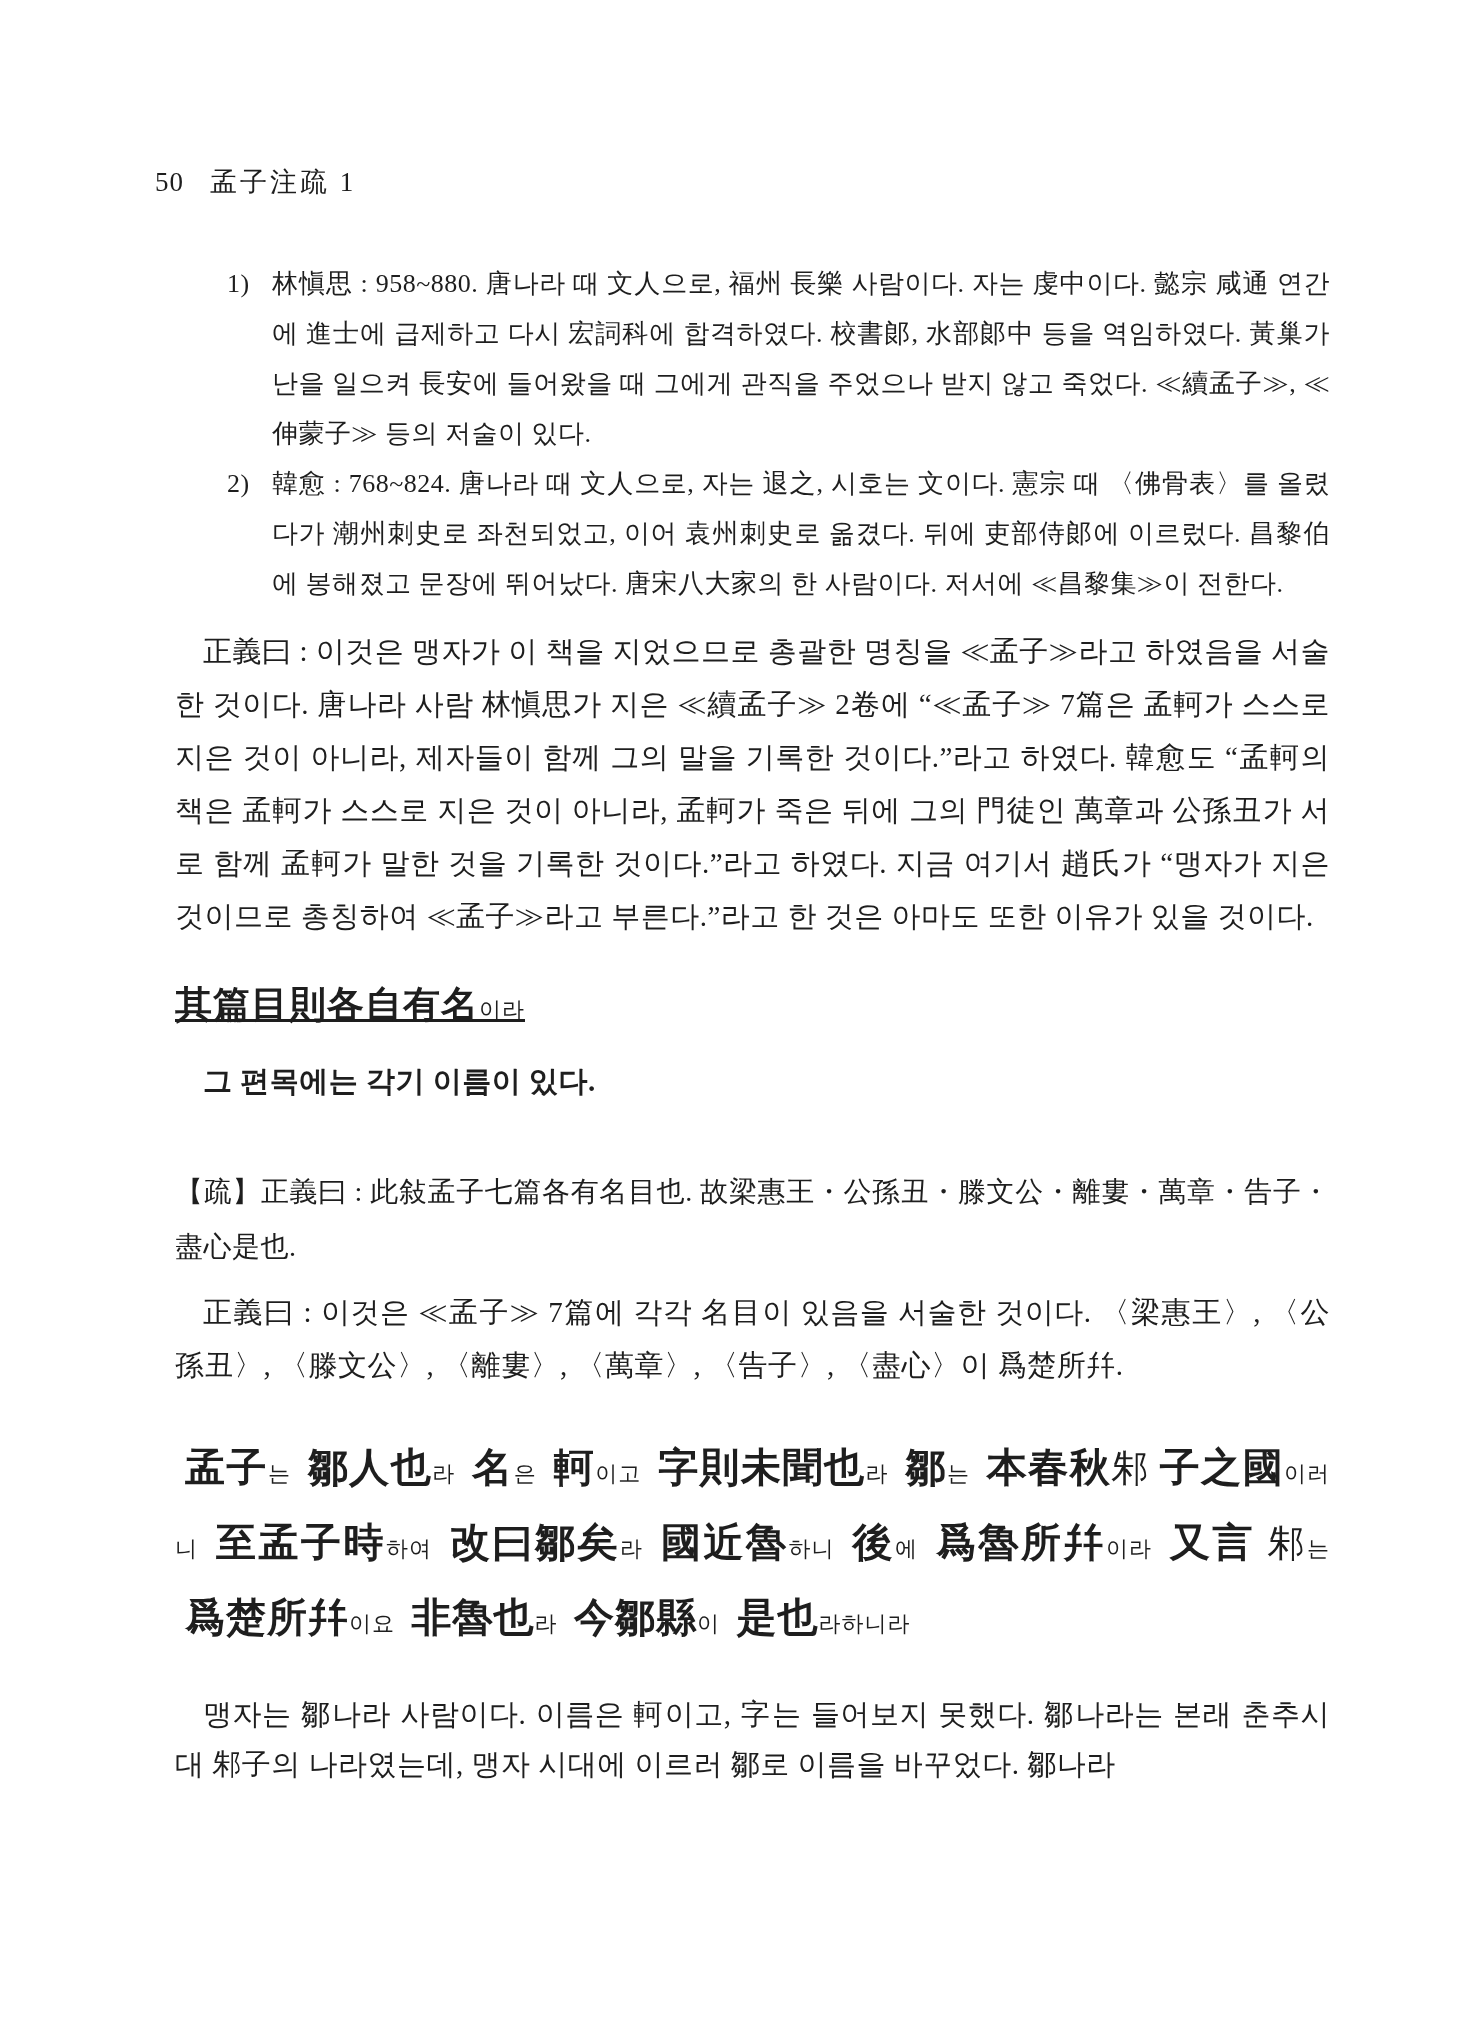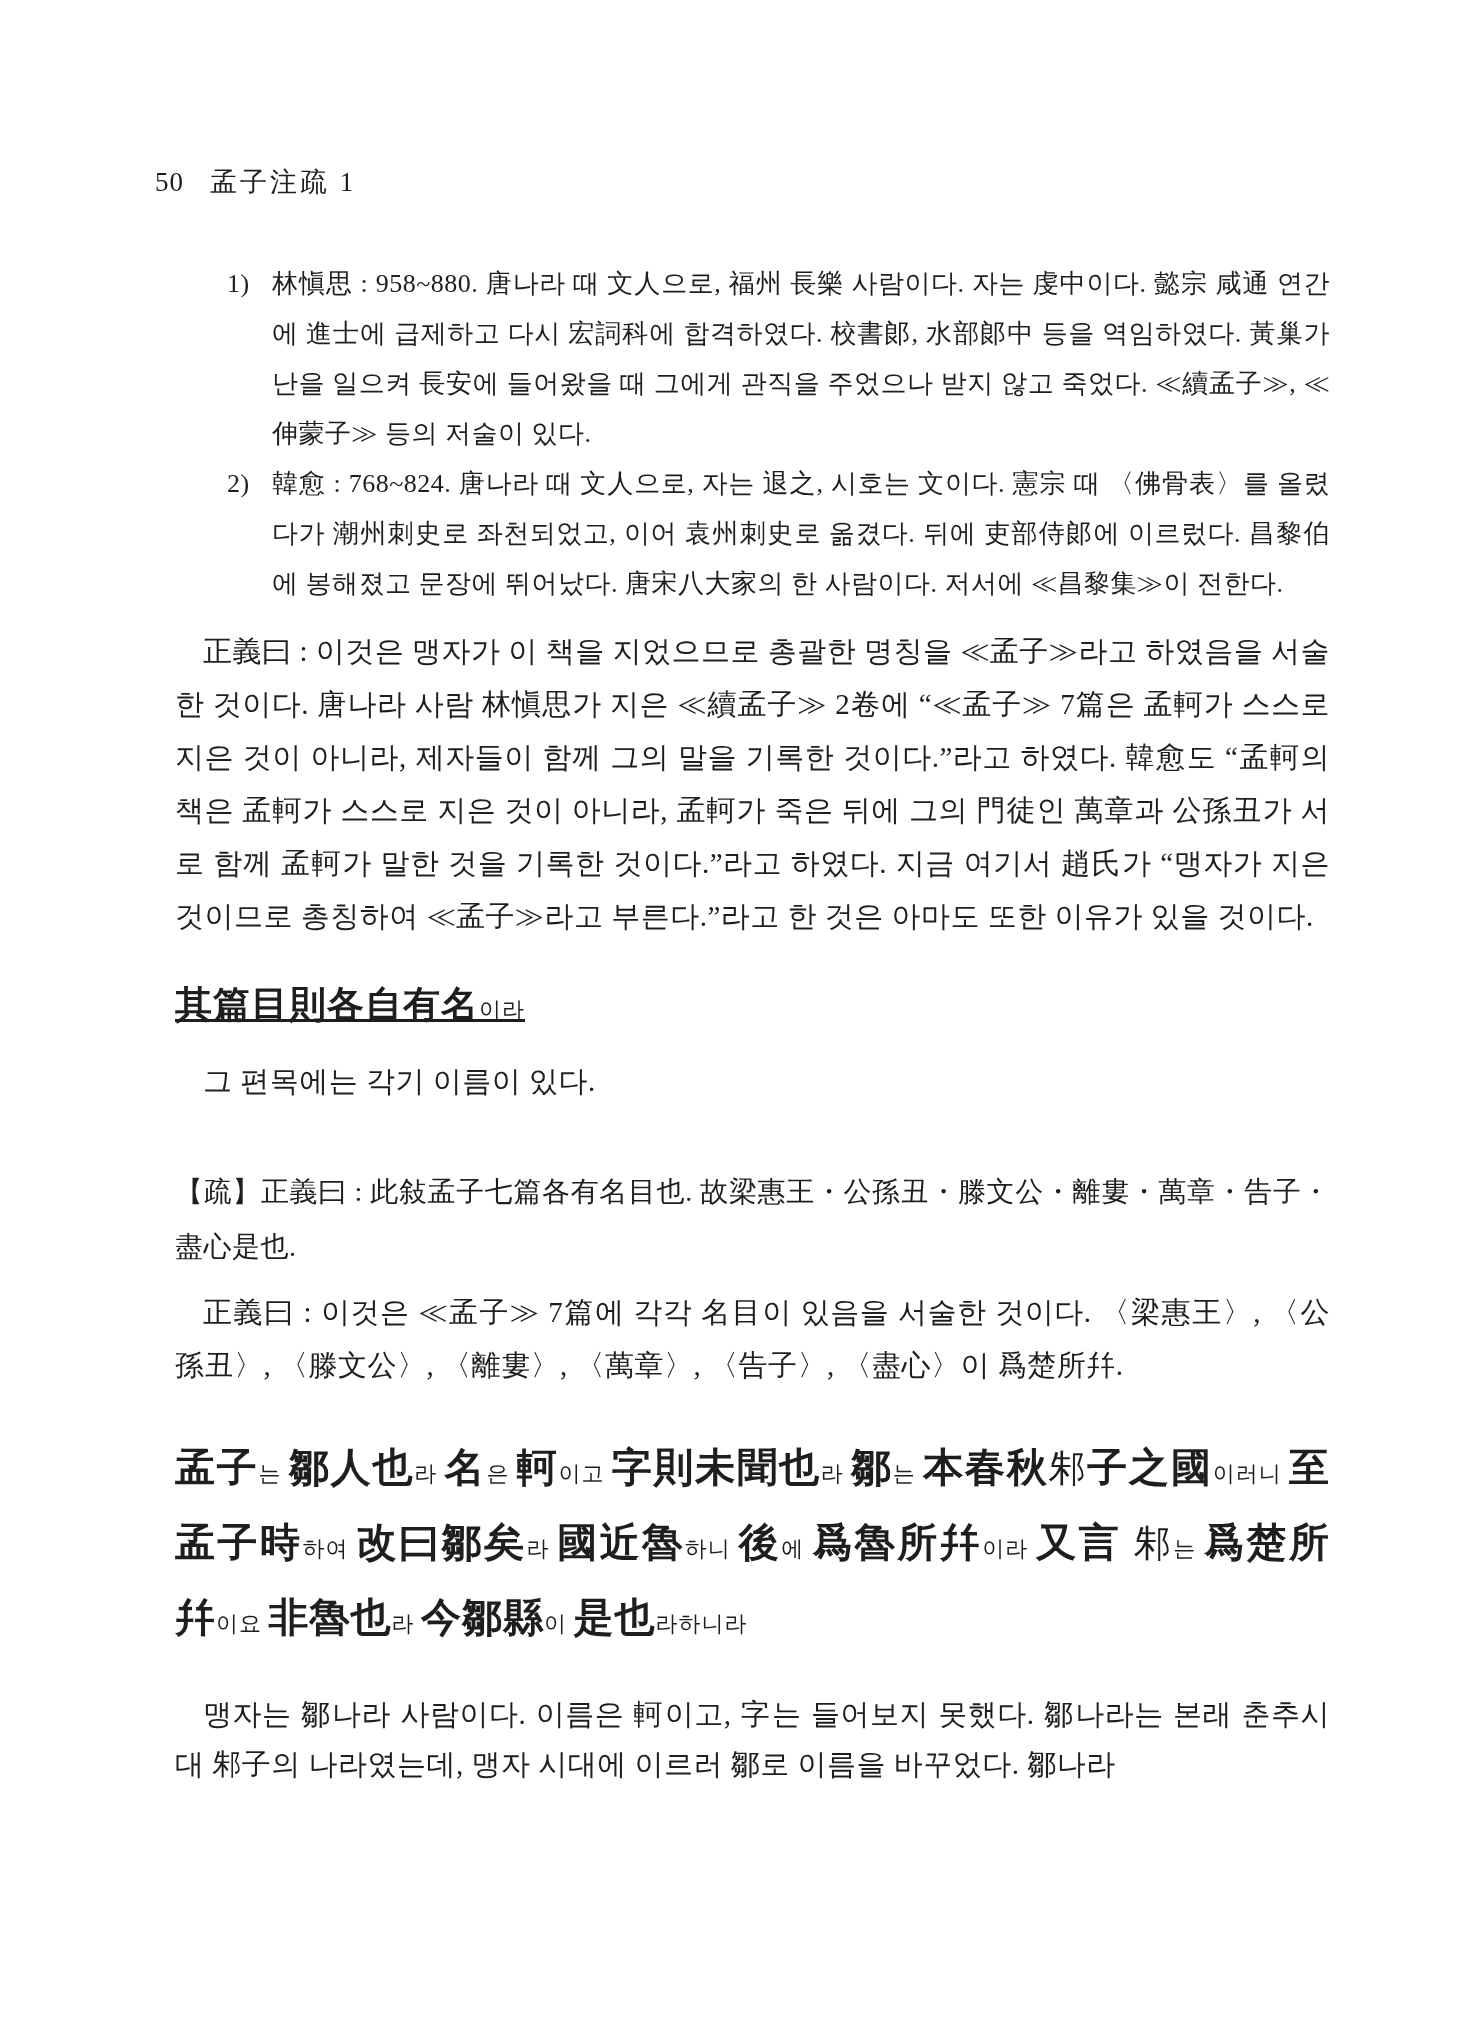--- a/index.html
+++ b/index.html
@@ -64,20 +64,21 @@
   .section-heading .tail {
     font-size: 22px;
     font-weight: normal;
   }
   .heading-translation {
     margin-top: 26px;
     font-size: 29px;
     line-height: 42px;
     text-indent: 28px;
     letter-spacing: 0.5px;
+    font-weight: bold;
   }
   
   .so-paragraph {
     margin-top: 62px;
     font-size: 28px;
     line-height: 55px;
     text-align: justify;
     letter-spacing: 0.5px;
   }
   .commentary-2 {
@@ -88,21 +89,21 @@
     text-indent: 28px;
     letter-spacing: 0.5px;
   }
   
   .jeongmun {
     margin-top: 42px;
     line-height: 67px;
     text-align: justify;
     letter-spacing: 1px;
   }
-  .jeongmun .seg-h { font-size: 40px; font-weight: bold; }
+  .jeongmun .seg-h { font-size: 40px; font-weight: bold; margin-left: 10px; }
   .jeongmun .seg-r { font-size: 37px; font-weight: normal; }
   .jeongmun .seg-k { font-size: 22px; font-weight: normal; }
   .translation-paragraph {
     margin-top: 30px;
     font-size: 29px;
     line-height: 50px;
     text-align: justify;
     text-indent: 28px;
     letter-spacing: 0.5px;
   }

